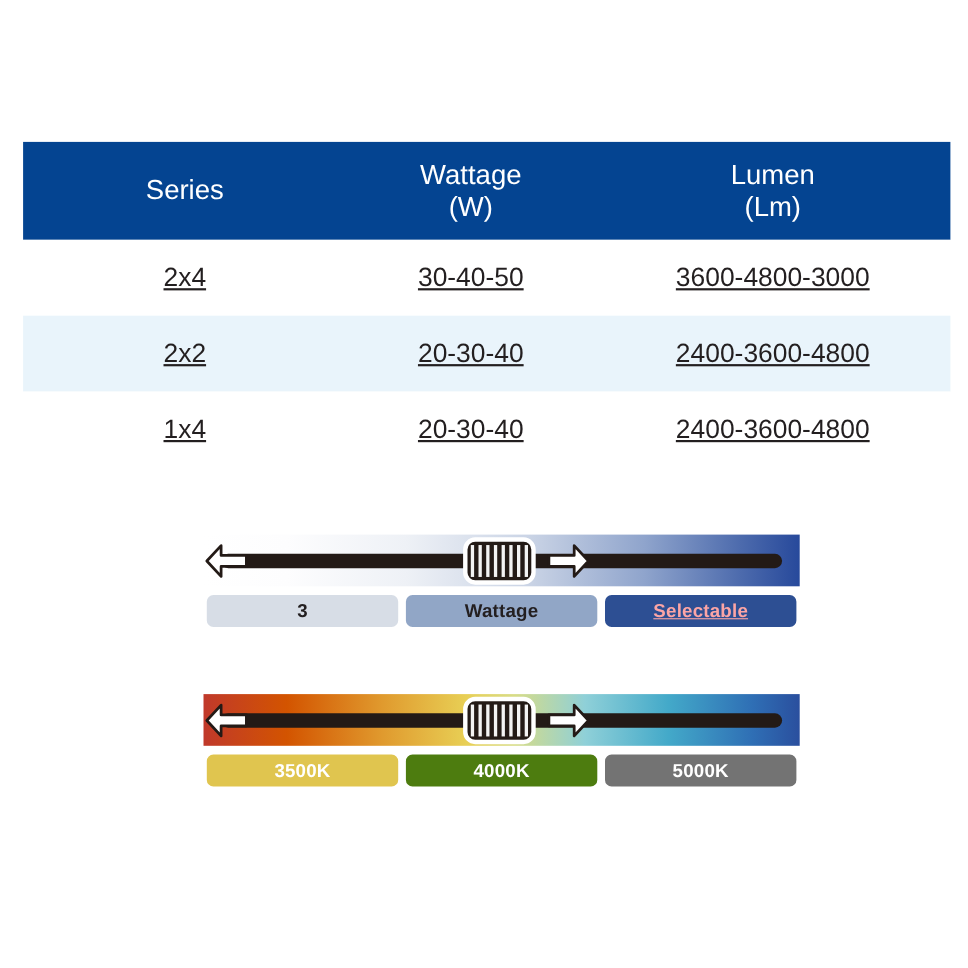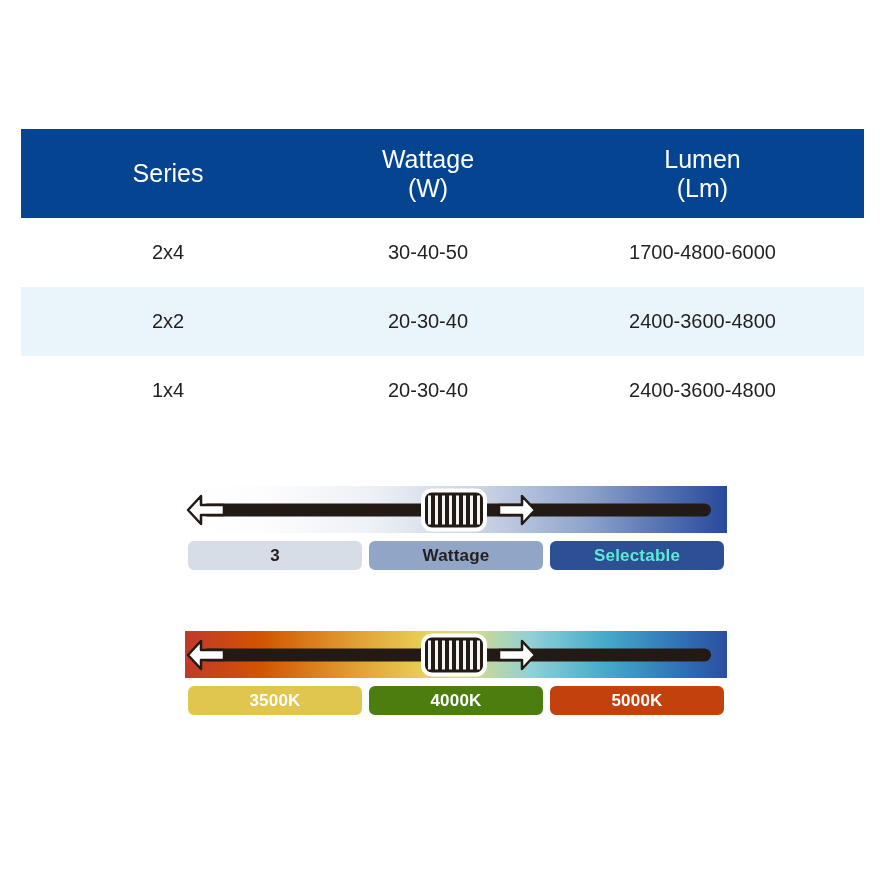--- a/index.html
+++ b/index.html
@@ -40,23 +40,24 @@
     display: flex;
     height: 69px;
     align-items: center;
     background: #ffffff;
   }
   .spec-row.alt {
     background: #e9f4fb;
     align-items: center;
   }
   .spec-row .cell {
-    font-size: 20px;
+    font-size: 24px;
     text-align: center;
     color: #231f20;
+    text-decoration: underline;
   }
   .col-series { width: 294px; }
   .col-watt   { width: 226px; }
   .col-lumen  { width: 323px; }
   .head-sub { display: block; }
 
   
   .selector {
     position: absolute;
     width: 542px;
@@ -135,24 +136,24 @@
     border: 3px solid #ffffff;
     display: flex;
     align-items: center;
     justify-content: center;
     font-size: 17px;
     font-weight: bold;
     letter-spacing: 0.2px;
   }
   .pill-w1 { width: 180px; background: #d7dde6; color: #231f20; }
   .pill-w2 { width: 180px; margin-left: 1px; background: #91a6c6; color: #231f20; }
-  .pill-w3 { width: 180px; margin-left: 1px; background: #2d4f93; color: #5eead4; }
+  .pill-w3 { width: 180px; margin-left: 1px; background: #2d4f93; color: #fca5a5; text-decoration: underline; }
   .pill-c1 { width: 180px; background: #e0c54f; color: #ffffff; text-align: center; }
   .pill-c2 { width: 180px; margin-left: 1px; background: #4d7c0f; color: #ffffff; }
-  .pill-c3 { width: 180px; margin-left: 1px; background: #c2410c; color: #ffffff; }
+  .pill-c3 { width: 180px; margin-left: 1px; background: #737373; color: #ffffff; }
 </style>
 </head>
 <body>
 
 <div class="spec-table">
 
   <div class="spec-head">
     <div class="cell col-series">
       <span>Series</span>
     </div>
@@ -162,21 +163,21 @@
     </div>
     <div class="cell col-lumen">
       <span>Lumen</span>
       <span class="head-sub">(Lm)</span>
     </div>
   </div>
 
   <div class="spec-row">
     <div class="cell col-series">2x4</div>
     <div class="cell col-watt">30-40-50</div>
-    <div class="cell col-lumen">1700-4800-6000</div>
+    <div class="cell col-lumen">3600-4800-3000</div>
   </div>
 
   <div class="spec-row alt">
     <div class="cell col-series">2x2</div>
     <div class="cell col-watt">20-30-40</div>
     <div class="cell col-lumen">2400-3600-4800</div>
   </div>
 
   <div class="spec-row">
     <div class="cell col-series">1x4</div>

